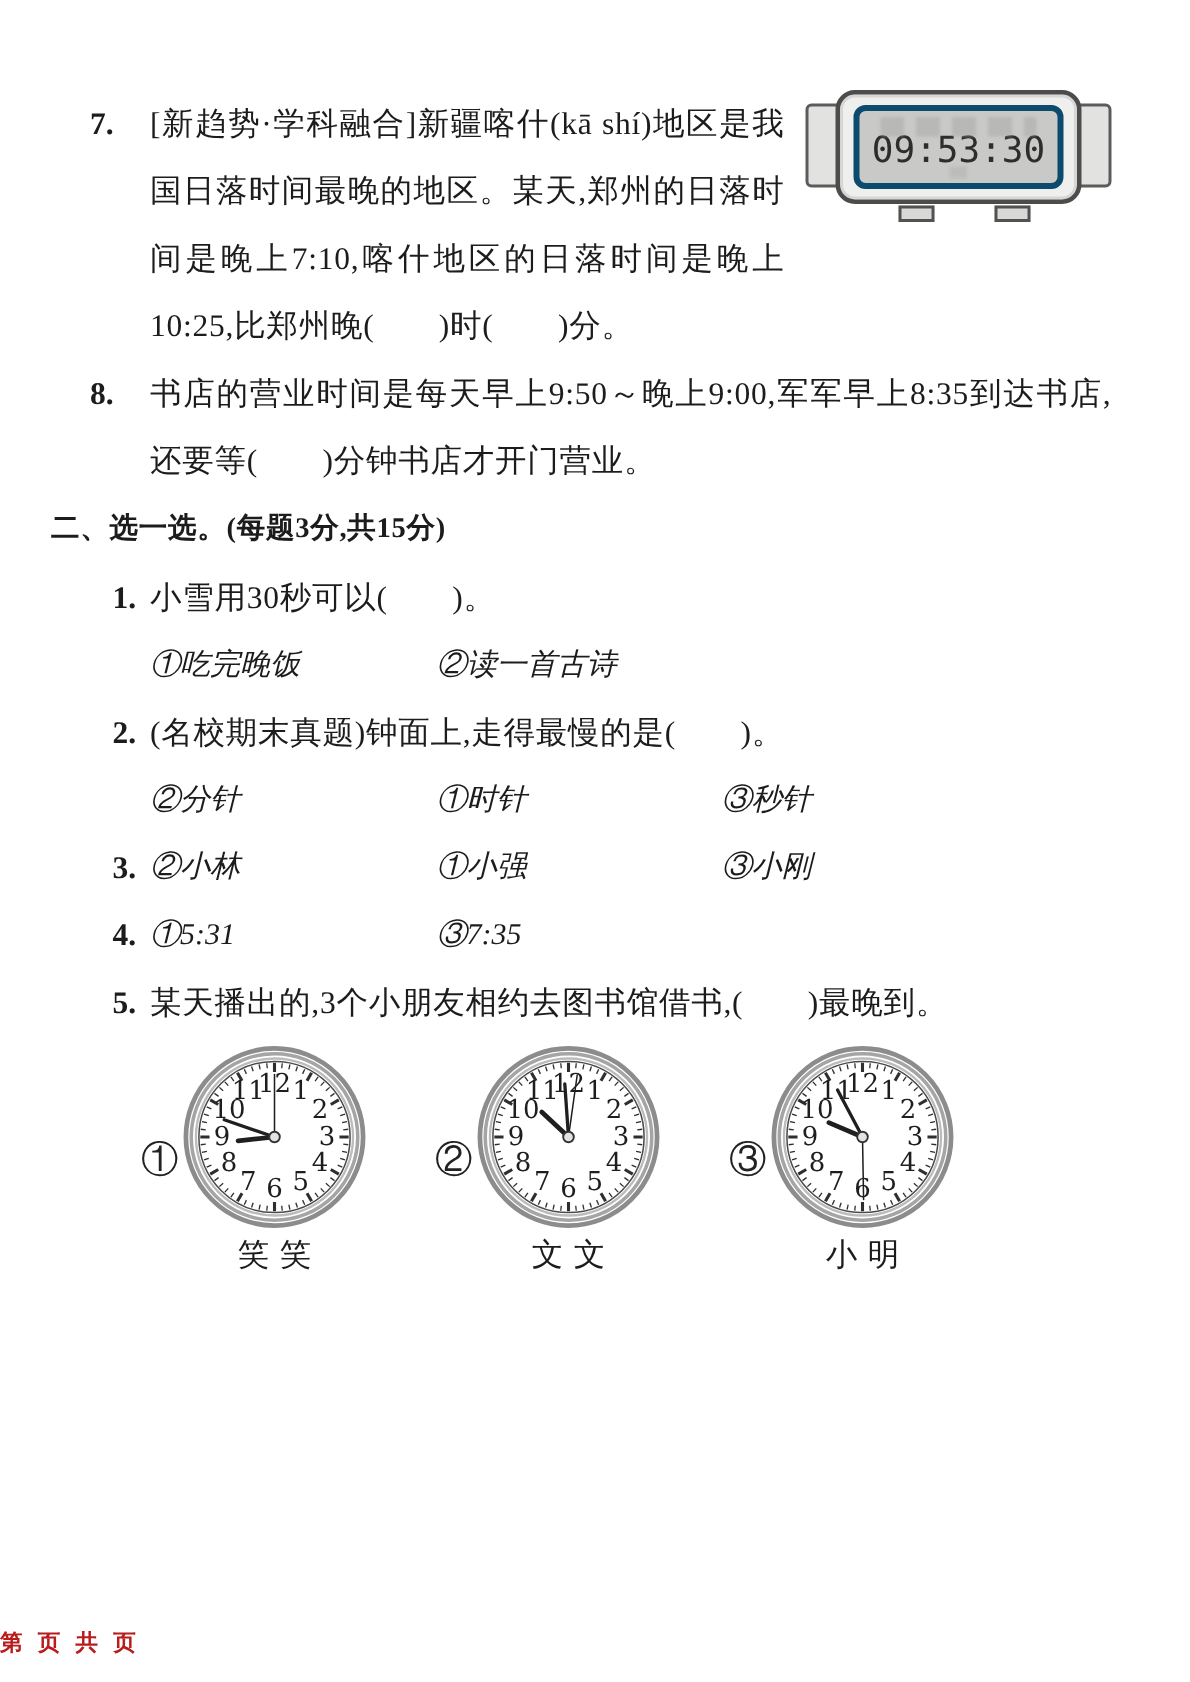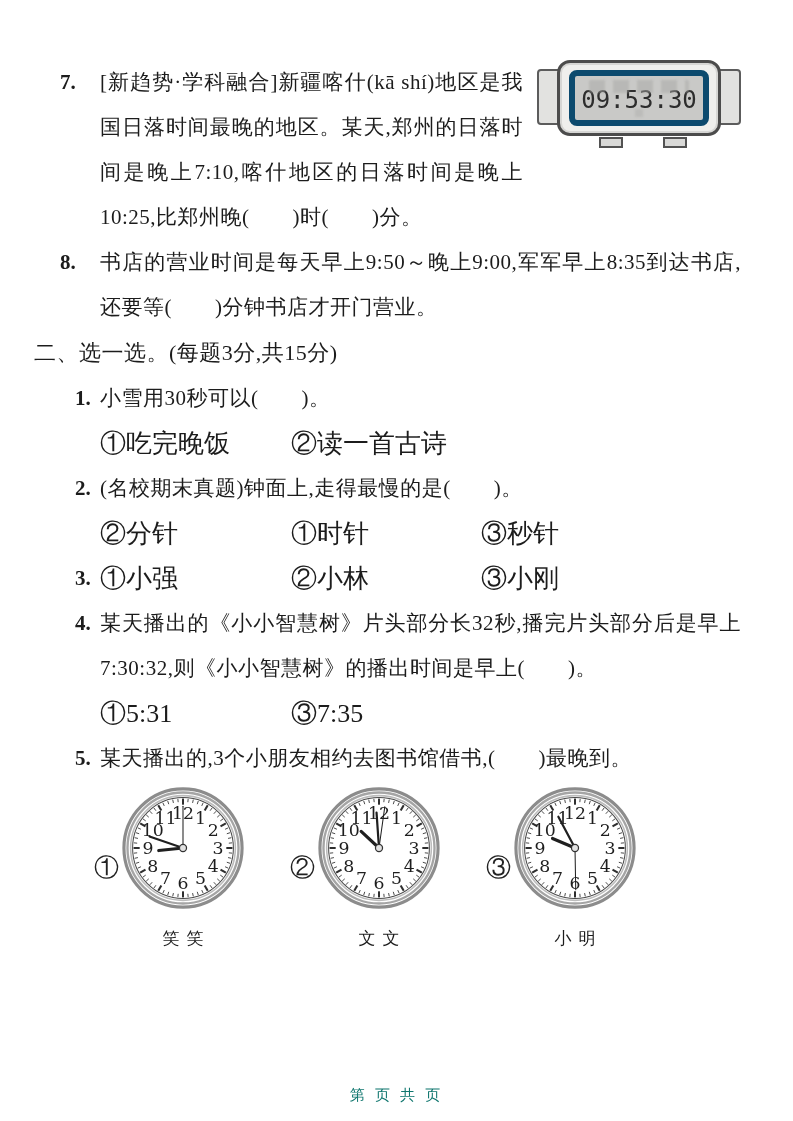--- a/index.html
+++ b/index.html
@@ -33,21 +33,21 @@
     background: #e2e2e0; border: 2px solid #5c5c5c; border-radius: 4px;
   }
   .dc-left { left: 0; } .dc-right { right: 0; }
   .dc-body {
     position: absolute; left: 20px; right: 20px; top: 0; bottom: 12px;
     background: #efefed; border: 3px solid #4c4c4c; border-radius: 13px;
     box-shadow: inset 0 0 0 2px #d6d6d4;
   }
   .dc-screen {
     position: absolute; left: 9px; right: 9px; top: 7px; bottom: 7px;
-    background: #c9c9c7; border: 6px solid #0c4a6e; border-radius: 8px;
+    background: #c9c9c7; border: 4px solid #0c4a6e; border-radius: 8px;
     display: flex; align-items: center; justify-content: center;
     overflow: hidden;
   }
   .dc-smudge {
     position: absolute; top: 4px; left: 14px; right: 14px; height: 13px;
     background: repeating-linear-gradient(90deg,#a8a8a6 0 16px, rgba(0,0,0,0) 16px 24px);
     opacity: .5; filter: blur(1.2px); border-radius: 2px;
   }
   .dc-smudge2 {
     position: absolute; bottom: 3px; left: 60px; right: 60px; height: 8px;
@@ -65,41 +65,41 @@
   .dc-foot1 { left: 62px; } .dc-foot2 { left: 126px; }
   
   .q { position: relative; padding-left: 40px; }
   .qnum {
     position: absolute; left: 0; top: 0;
     font-weight: bold; font-size: 21px; line-height: 45px;
     font-family: "Liberation Serif", serif;
   }
   .q.s2 { margin-left: 15px; padding-left: 25px; }
   .section-title {
-    font-size: 22px; font-weight: normal;
+    font-size: 19px; font-weight: bold;
     line-height: 46px;
     margin-left: -26px;
     letter-spacing: 0.5px;
   }
   .opts { display: flex; }
-  .opts span { display: inline-block; font-size: 26px; line-height: 45px; }
+  .opts span { display: inline-block; font-size: 20px; line-height: 45px; font-style: italic; }
   .opts span:nth-child(1) { width: 191px; }
   .opts span:nth-child(2) { width: 190px; }
   
   .clocks { display: flex; margin-left: 34px; margin-top: 4px; }
   .clock-group { display: flex; align-items: center; margin-right: 44px; }
   .clock-circnum { font-size: 25px; margin-right: 1px; color: #222; }
   .clock-col { text-align: center; }
   .clock-col svg { display: block; }
-  .clock-name { font-size: 17px; margin-top: 16px; letter-spacing: 7px; padding-left: 7px; }
+  .clock-name { font-size: 21px; margin-top: 1px; letter-spacing: 7px; padding-left: 7px; }
   
   .footer {
     position: absolute; bottom: 16px; left: 0; right: 0;
-    text-align: center; font-size: 15px; color: #0f766e;
-    letter-spacing: 3px; font-weight: 400;
+    font-size: 15px; color: #b91c1c;
+    letter-spacing: 3px; font-weight: 700;
     font-family: "Liberation Sans", sans-serif;
   }
 </style>
 </head>
 <body>
 
 <div class="para intro">
   <div class="dclock">
     <div class="dc-side dc-left"></div>
     <div class="dc-side dc-right"></div>
@@ -142,29 +142,28 @@
   <div class="opts">
     <span>②分针</span>
     <span>①时针</span>
     <span>③秒针</span>
   </div>
 </div>
 
 <div class="q s2">
   <span class="qnum">3.</span>
   <div class="opts">
+    <span>②小林</span>
     <span>①小强</span>
-    <span>②小林</span>
     <span>③小刚</span>
   </div>
 </div>
 
 <div class="q s2">
   <span class="qnum">4.</span>
-  <p class="para">某天播出的《小小智慧树》片头部分长32秒,播完片头部分后是早上7:30:32,则《小小智慧树》的播出时间是早上(　　)。</p>
   <div class="opts">
     <span>①5:31</span>
     <span>③7:35</span>
   </div>
 </div>
 
 <div class="q s2">
   <span class="qnum">5.</span>
   <p class="para">某天播出的,3个小朋友相约去图书馆借书,(　　)最晚到。</p>
 </div>

